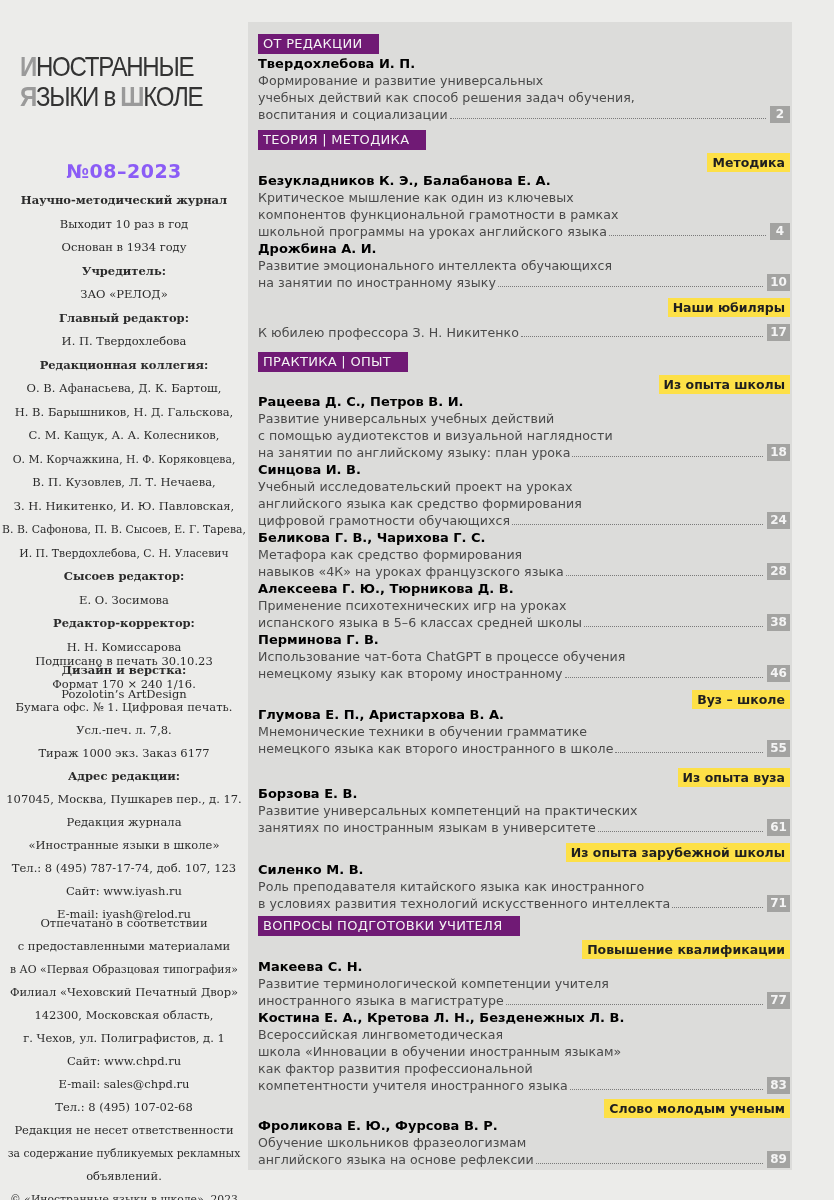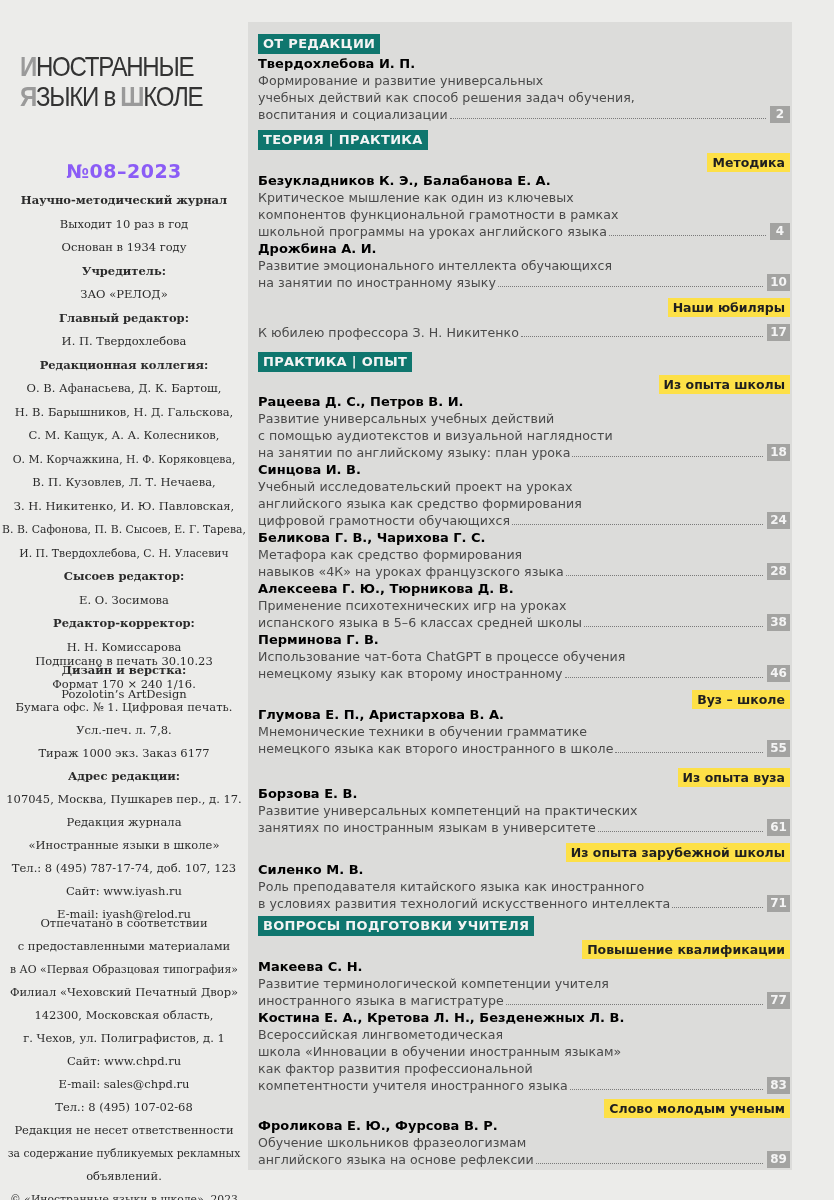--- a/index.html
+++ b/index.html
@@ -42,22 +42,22 @@
     .printer .ln { height: 23px; line-height: 23px; white-space: nowrap; }
     .printer .sm { font-size: 10.8px; }
 
     
     .panel {
       position: absolute; left: 248px; top: 22px; width: 544px; height: 1148px;
       background: #dcdcda;
     }
     .content { position: absolute; left: 258px; top: 30px; width: 532px; }
     .sec {
-      display: inline-block; background: #0f766e; color: #f4f4f4;
-      font-weight: bold; font-size: 13px; padding: 1px 5px 1px 5px;
+      display: inline-block; background: #701a75; color: #f4f4f4;
+      font-weight: normal; font-size: 13px; padding: 1px 17px 1px 5px;
       letter-spacing: 0.3px; line-height: 18px;
     }
     .rub-row { text-align: right; height: 20px; }
     .rub {
       display: inline-block; background: #fde047; color: #1f1f1f;
       font-weight: bold; font-size: 12.5px; padding: 0 5px; line-height: 19px;
     }
     .entry { position: relative; width: 532px; }
     .auth { font-weight: bold; font-size: 13px; line-height: 17px; color: #000000; }
     .title { font-size: 12.6px; line-height: 17px; color: #4a4a4a; letter-spacing: 0.05px; }
@@ -146,21 +146,21 @@
       <div class="title">
         <div>Формирование и развитие универсальных</div>
         <div>учебных действий как способ решения задач обучения,</div>
         <div class="last">
           <span class="t">воспитания и социализации</span>
           <span class="dots"></span>
           <span class="pg">2</span>
         </div>
       </div>
     </div>
-    <div class="abs" style="top: 99px;"><span class="sec">ТЕОРИЯ | ПРАКТИКА</span></div>
+    <div class="abs" style="top: 99px;"><span class="sec">ТЕОРИЯ | МЕТОДИКА</span></div>
     <div class="abs rub-row" style="top: 122px; width: 532px;"><span class="rub">Методика</span></div>
     <div class="abs rub-row" style="top: 267px; width: 532px;"><span class="rub">Наши юбиляры</span></div>
     <div class="abs entry" style="top: 142px;">
       <div class="auth">Безукладников К. Э., Балабанова Е. А.</div>
       <div class="title">
         <div>Критическое мышление как один из ключевых</div>
         <div>компонентов функциональной грамотности в рамках</div>
         <div class="last">
           <span class="t">школьной программы на уроках английского языка</span>
           <span class="dots"></span>

